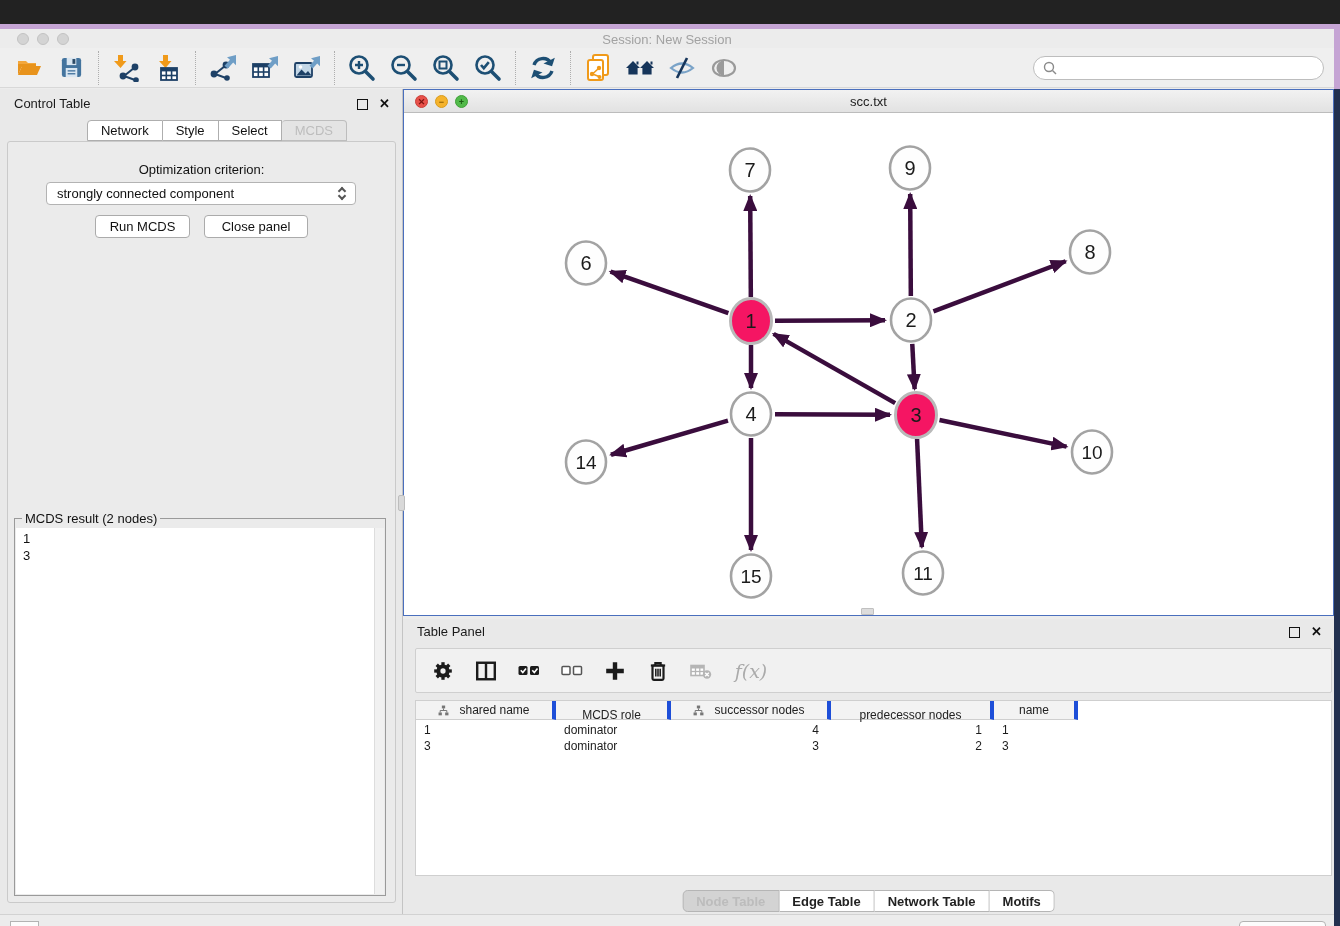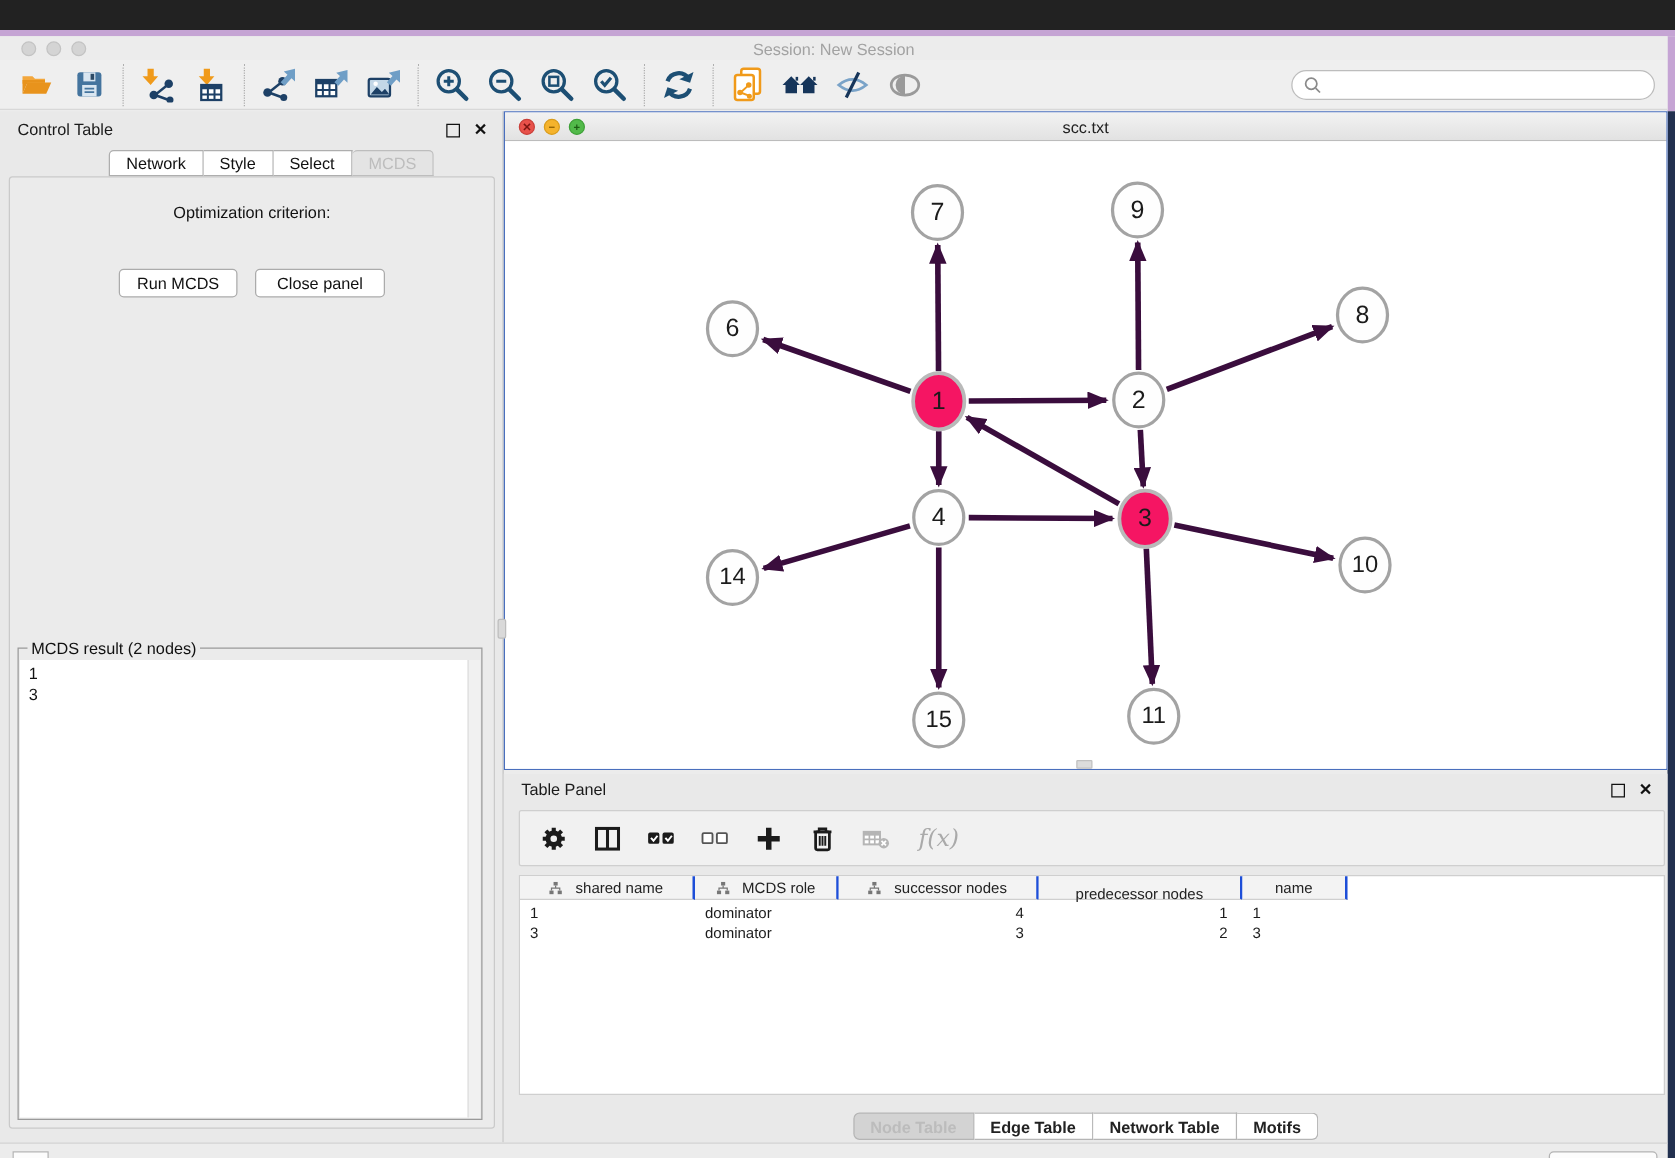--- a/index.html
+++ b/index.html
@@ -57,21 +57,21 @@
   .h-grip { position:absolute; left:458px; top:519px; width:13px; height:7px; background:#dcdcdc; border:1px solid #c0c0c0; border-radius:1px; }
   .v-grip { position:absolute; left:398px; top:471px; width:7px; height:16px; background:#d9d9d9; border:1px solid #bdbdbd; border-radius:2px; }
 
   
   .table-panel { position:absolute; left:403px; top:595px; width:931px; height:295px; background:#e9e9e9; }
   .tp-toolbar { position:absolute; left:12px; top:29px; width:917px; height:45px; background:#f1f1f1; border:1px solid #cfcfcf; border-radius:2px; display:flex; align-items:center; padding-left:14px; gap:17px; }
   .tp-btn { background:none; border:none; display:flex; align-items:center; justify-content:center; width:26px; height:26px; }
   .fx { font-family:"DejaVu Serif", serif; font-style:italic; font-size:19px; color:#aaa; }
   .tbl { position:absolute; left:12px; top:81px; width:917px; height:176px; background:#fff; border:1px solid #cfcfcf; }
   .tbl-head { display:flex; height:19px; }
-  .th { display:flex; align-items:center; justify-content:center; gap:10px; background:#f3f3f3; border-right:2px solid #1d4ed8; border-bottom:1px solid #cfcfcf; font-size:12px; color:#222; height:19px; }
+  .th { display:flex; align-items:center; justify-content:center; gap:10px; background:#f3f3f3; border-right:4px solid #1d4ed8; border-bottom:1px solid #cfcfcf; font-size:12px; color:#222; height:19px; }
   .tbl-body { padding-top:3px; }
   .tr { display:flex; height:16px; }
   .td { font-size:12px; color:#1c1c1c; height:16px; line-height:15px; }
   .td-left { text-align:left; padding-left:8px; }
   .td-right { text-align:right; padding-right:12px; }
   .bt-tabs { position:absolute; left:50%; transform:translateX(-50%); top:271px; display:flex; }
   .bt-tab { background:#fff; border:1px solid #b5b5b5; border-left-width:0; padding:0 13px; font-size:13px; font-weight:bold; color:#222; height:22px; line-height:21px; }
   .bt-tab:first-child { border-left-width:1px; border-radius:5px 0 0 5px; }
   .bt-tab:last-child { border-radius:0 5px 5px 0; }
   .bt-tab-active { background:#d3d3d3; color:#bcbcbc; }
@@ -259,20 +259,27 @@
     <span class="float-icon" style="right:34px; top:10px;"></span>
     <span class="close-icon" style="right:12px; top:7px;">✕</span>
     <div class="cp-tabs" id="cp-tabs">
         <div class="cp-tab">Network</div>
         <div class="cp-tab">Style</div>
         <div class="cp-tab">Select</div>
         <div class="cp-tab cp-tab-active">MCDS</div>
       </div>
     <div class="cp-content">
       <div class="opt-label">Optimization criterion:</div>
+      <div class="dropdown">
+        <span>strongly connected component</span>
+        <span class="dd-stepper">
+          <span class="chev chev-up"></span>
+            <span class="chev chev-down"></span>
+        </span>
+      </div>
       <button class="btn" style="left:87px; width:95px;">Run MCDS</button>
       <button class="btn" style="left:196px; width:104px;">Close panel</button>
       <div class="result-box">
         <div class="result-legend">MCDS result (2 nodes)</div>
         <div class="result-white" id="result-list">
           <div class="result-scroll"></div>
         <div class="result-item">1</div>
             <div class="result-item">3</div>
           </div>
       </div>
@@ -433,21 +440,21 @@
       <div class="tbl-head" id="tbl-head">
           <div class="th" style="width: 140px;">
             <svg width="11" height="11" viewBox="0 0 10 10">
               <rect x="3.5" y="0.5" width="3" height="2.6" fill="#777"></rect>
               <rect x="0.5" y="6.8" width="3" height="2.6" fill="#777"></rect>
               <rect x="6.5" y="6.8" width="3" height="2.6" fill="#777"></rect>
               <path d="M5 3.1 V5 M2 6.8 V5 H8 V6.8" stroke="#777" stroke-width="0.9" fill="none"></path>
             </svg>
             <span>shared name</span>
           </div>
-          <div class="th" style="width: 115px;">
+          <div class="th" style="width: 115px; flex-direction: column;">
             <svg width="11" height="11" viewBox="0 0 10 10">
               <rect x="3.5" y="0.5" width="3" height="2.6" fill="#777"></rect>
               <rect x="0.5" y="6.8" width="3" height="2.6" fill="#777"></rect>
               <rect x="6.5" y="6.8" width="3" height="2.6" fill="#777"></rect>
               <path d="M5 3.1 V5 M2 6.8 V5 H8 V6.8" stroke="#777" stroke-width="0.9" fill="none"></path>
             </svg>
             <span>MCDS role</span>
           </div>
           <div class="th" style="width: 160px;">
             <svg width="11" height="11" viewBox="0 0 10 10">

